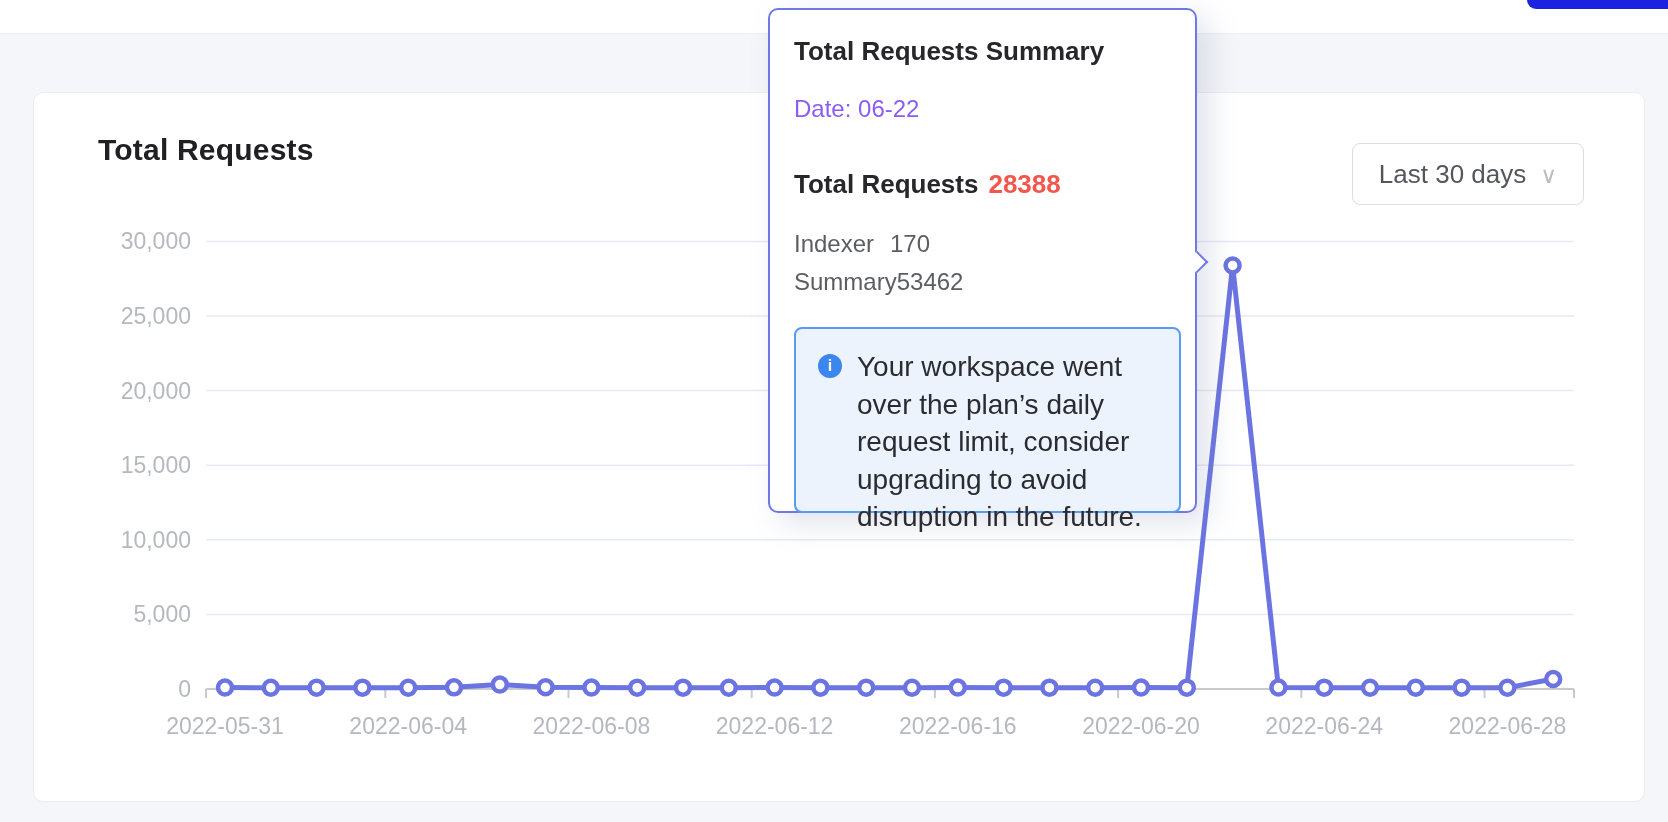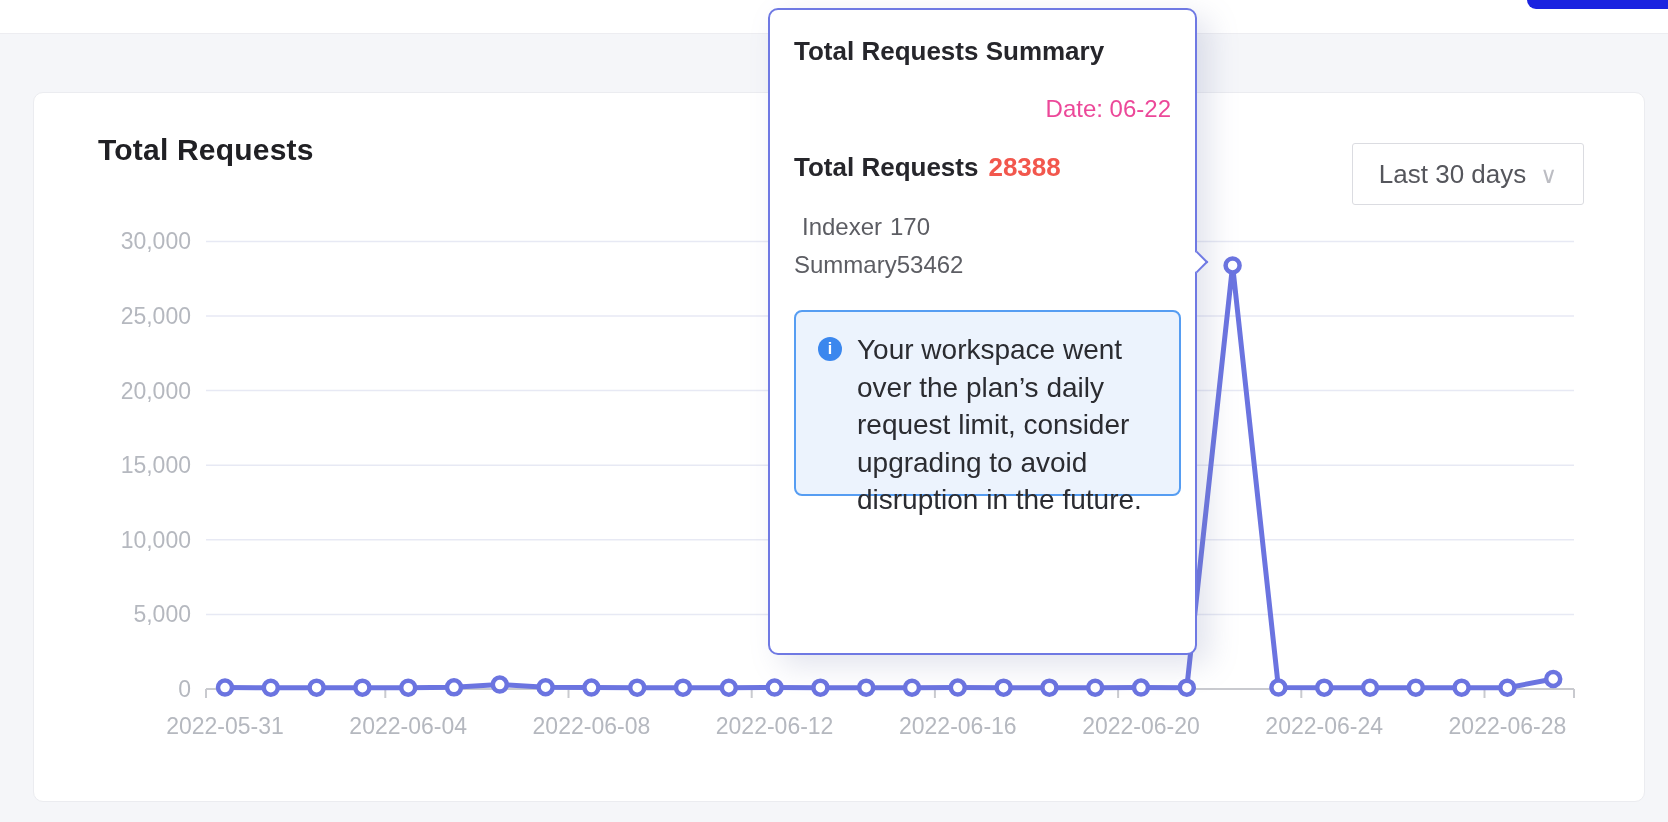--- a/index.html
+++ b/index.html
@@ -31,54 +31,54 @@
     border-radius: 10px;
   }
   .card-title {
     position: absolute; left: 64px; top: 40px;
     font-size: 30px; font-weight: 700; color: #202024;
     letter-spacing: 0.2px;
   }
   .range-select {
     position: absolute; left: 1318px; top: 50px;
     width: 232px; height: 62px;
-    border: 1.5px solid #dbdce1; border-radius: 3px;
+    border: 1.5px solid #dbdce1; border-radius: 8px;
     background: #fff;
     display: flex; align-items: center; justify-content: center;
     gap: 14px; cursor: pointer;
   }
   .range-select .label { font-size: 26px; color: #55565c; }
   .range-select .chev { font-size: 23px; color: #bcbdc3; margin-top: 2px; }
   .chart-svg { position: absolute; left: 60px; top: 120px; }
   .axis-label { font-size: 23px; fill: #b5b8bf; font-family: "Liberation Sans", sans-serif; }
   .tooltip {
     position: absolute; left: 768px; top: 8px;
-    width: 429px; height: 647px;
+    width: 429px; height: 505px;
     background: #ffffff;
     border: 2px solid #6f79e3;
     border-radius: 10px;
     box-shadow: 12px 10px 30px rgba(120, 128, 175, 0.22);
     padding: 26px 24px 6px 24px;
     z-index: 10;
   }
   .tooltip .caret {
     position: absolute; right: -10px; top: 244px;
     width: 16px; height: 16px;
     background: #ffffff;
     border-top: 2px solid #6f79e3;
     border-right: 2px solid #6f79e3;
     transform: rotate(45deg);
   }
   .tt-title { font-size: 26px; font-weight: 700; color: #26262b; line-height: 31px; }
-  .tt-date  { margin-top: 27px; font-size: 24px; color: #ec4899; line-height: 29px; text-align: right; }
-  .tt-total { margin-top: 29px; font-size: 26px; color: #26262b; font-weight: 700; line-height: 31px; }
+  .tt-date  { margin-top: 27px; font-size: 24px; color: #8b5cf6; line-height: 29px; }
+  .tt-total { margin-top: 46px; font-size: 26px; color: #26262b; font-weight: 700; line-height: 31px; }
   .tt-total .val { color: #f2574d; margin-left: 10px; }
   .tt-rows  { margin-top: 25px; }
   .tt-row   { display: flex; font-size: 24px; color: #5c5d63; line-height: 38px; }
-  .tt-row .lbl { min-width: 96px; text-align: center; }
+  .tt-row .lbl { min-width: 96px; }
   .notice {
     margin-top: 26px;
     width: 387px; height: 186px;
     background: #ecf3fd;
     border: 2px solid #569df2;
     border-radius: 8px;
     padding: 19px 14px 19px 22px;
     display: flex; gap: 15px;
   }
   .info-icon {

